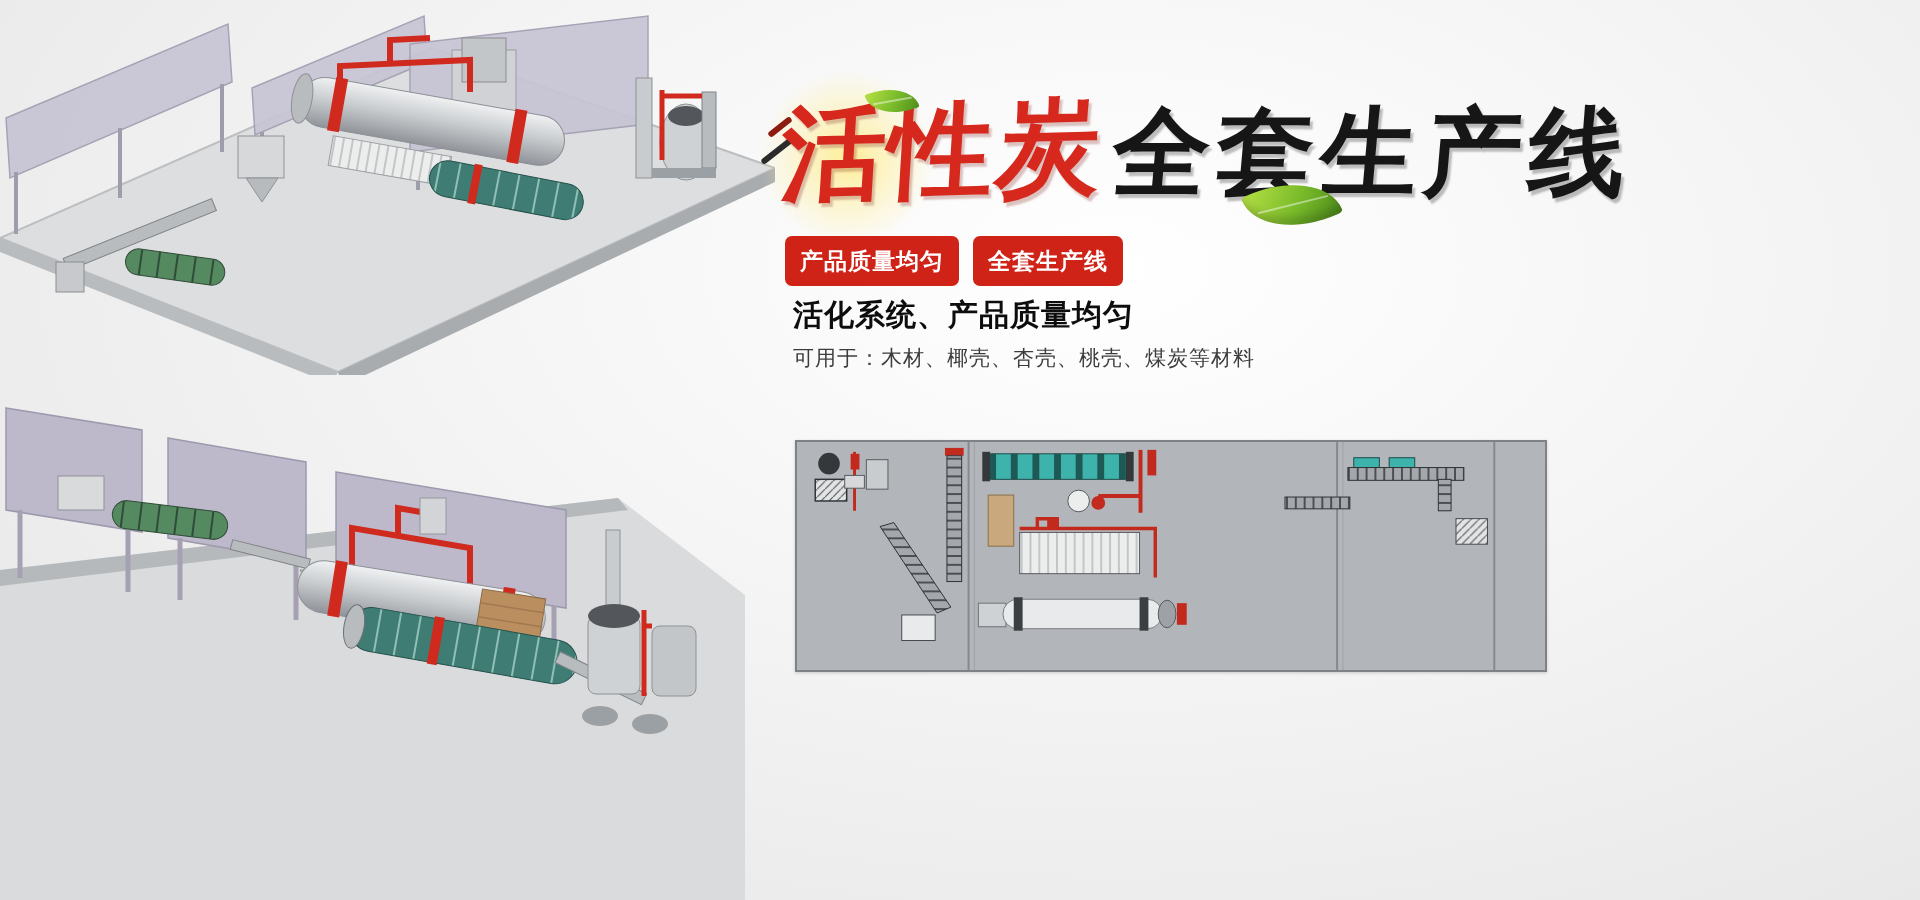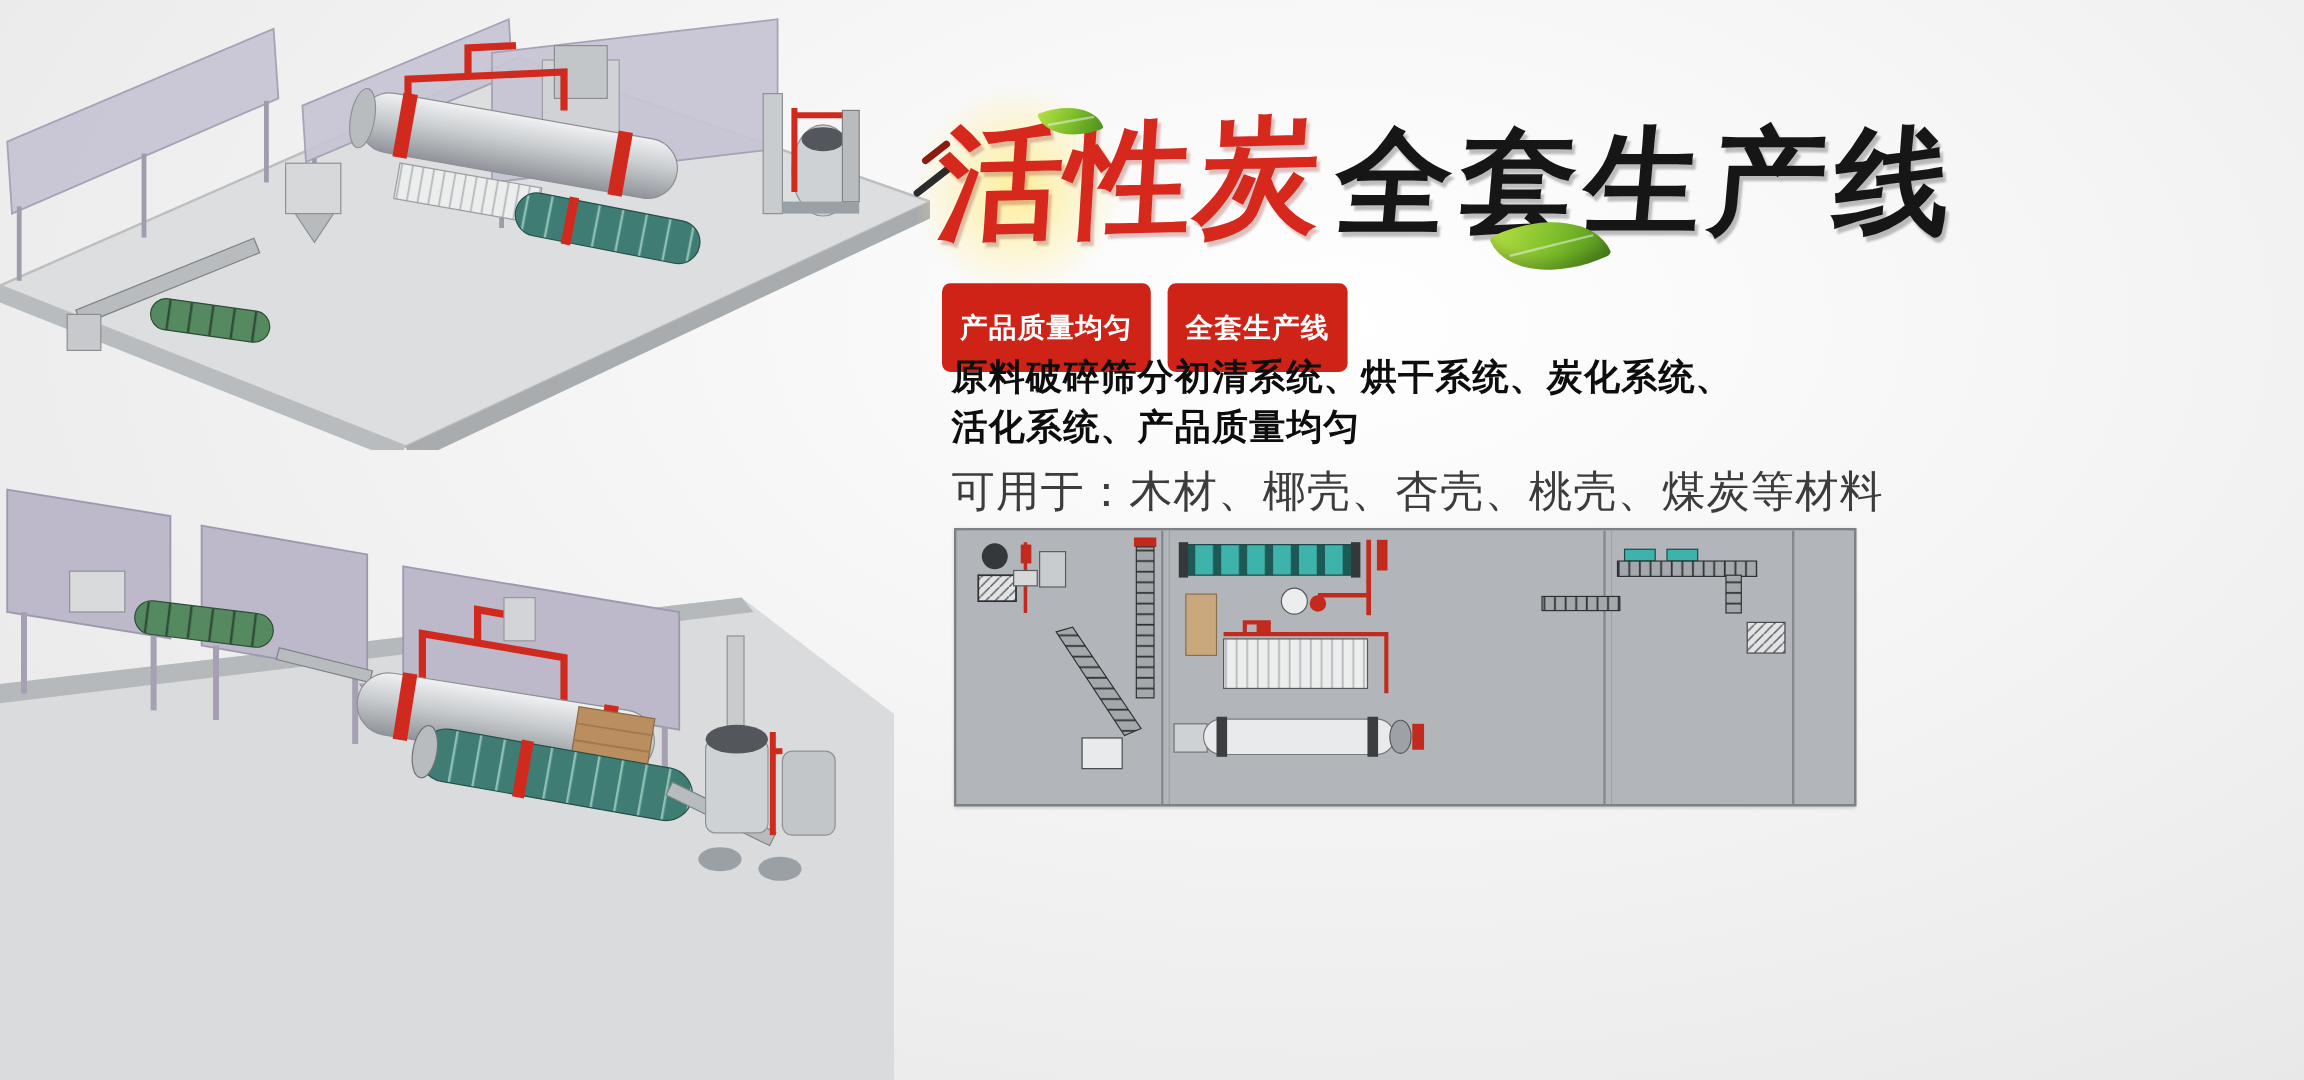--- a/index.html
+++ b/index.html
@@ -29,26 +29,26 @@
   .leaf-small { left:86px; top:0px; width:48px; height:30px; transform:rotate(-20deg); z-index:2; }
   .leaf-big   { left:466px; top:92px; width:88px; height:54px; transform:rotate(-24deg); z-index:2;
           box-shadow:inset 0 -8px 10px rgba(0,0,0,.18); }
   .stroke-a,.stroke-b { position:absolute; border-radius:3px; z-index:0; }
   .stroke-a { left:-16px; top:38px; width:28px; height:6px; background:#8c1c12; transform:rotate(-38deg); }
   .stroke-b { left:-24px; top:62px; width:38px; height:6px; background:#2b2b2b; transform:rotate(-38deg); }
 
   
   .badges { position:absolute; left:785px; top:236px; display:flex; gap:14px; }
   .badge { background:#cf2318; color:#ffffff; font-size:23px; font-weight:700;
-           padding:24px 15px; border-radius:7px; line-height:1.15; letter-spacing:1px; }
+           padding:12px 15px; border-radius:7px; line-height:1.15; letter-spacing:1px; }
 
   
   .desc { position:absolute; left:793px; top:294px; color:#0d0d0d; }
   .desc .bold-line { font-size:30px; font-weight:800; line-height:42px; letter-spacing:1px; }
-  .desc .materials { font-size:36px; font-weight:400; color:#3c3c3c; margin-top:8px; letter-spacing:1px; }
+  .desc .materials { font-size:21px; font-weight:400; color:#3c3c3c; margin-top:8px; letter-spacing:1px; }
 
   
   .schematic { position:absolute; left:795px; top:440px; width:752px; height:232px;
     background:#b2b6ba; border:2px solid #7e8287; box-shadow:0 1px 3px rgba(0,0,0,.18); }
   .schematic svg { position:absolute; left:0; top:0; width:100%; height:100%; display:block; }
   .defs-only { position:absolute; width:0; height:0; }
 </style>
 </head>
 <body>
 
@@ -240,21 +240,20 @@
     <span class="leaf leaf-small"></span>
     <span class="leaf leaf-big"></span>
   </div>
 
   <div class="badges">
     <span class="badge">产品质量均匀</span>
     <span class="badge">全套生产线</span>
   </div>
 
   <div class="desc">
-    <p class="bold-line">原料破碎筛分初清系统、烘干系统、炭化系统、</p>
     <p class="bold-line">活化系统、产品质量均匀</p>
     <p class="materials">可用于：木材、椰壳、杏壳、桃壳、煤炭等材料</p>
   </div>
 
   <div class="schematic">
     <svg viewBox="0 0 752 232">
       <rect x="0" y="0" width="752" height="232" fill="#b2b6ba"></rect>
       <g stroke="#85898e" stroke-width="2">
         <line x1="170" y1="0" x2="170" y2="232"></line>
         <line x1="545" y1="0" x2="545" y2="232"></line>

